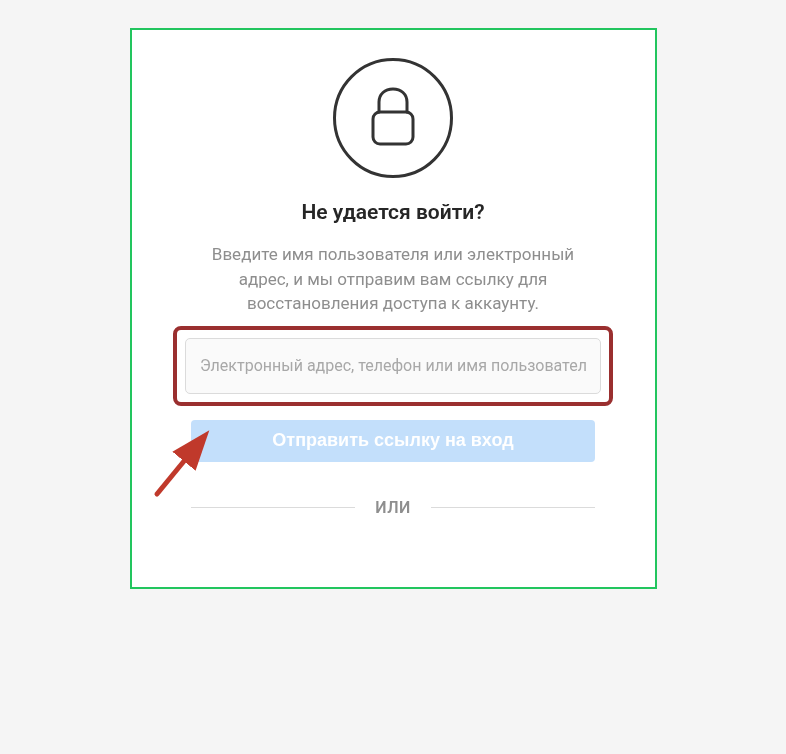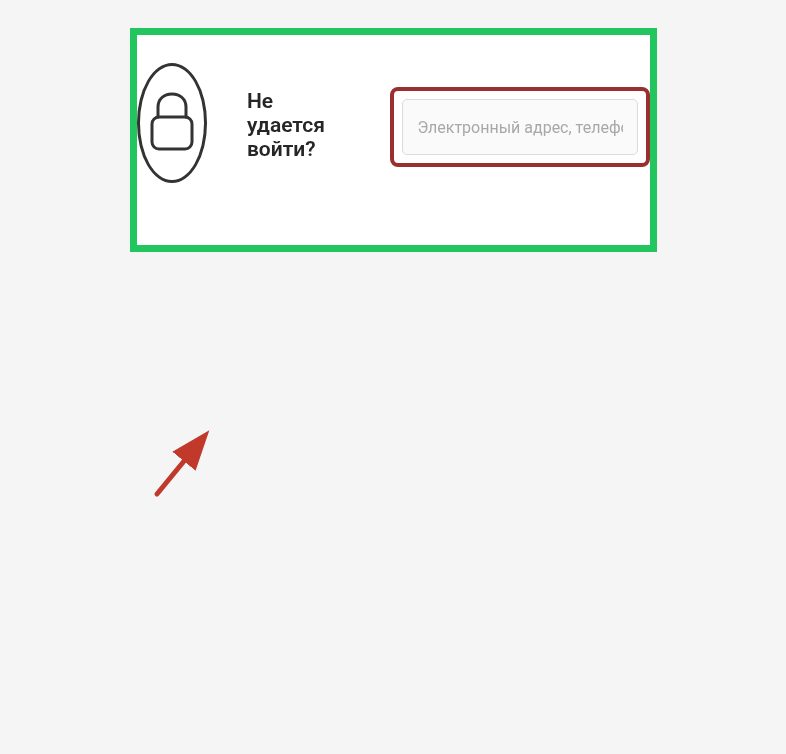--- a/index.html
+++ b/index.html
@@ -16,27 +16,26 @@
       justify-content: center;
       align-items: flex-start;
       padding-top: 28px;
       position: relative;
     }
     .card-container {
       width: 527px;
     }
     .card {
       background: #fff;
-      border: 7px solid #22c55e;
+      border: 2px solid #22c55e;
       width: 100%;
       display: flex;
-      flex-direction: row;
+      flex-direction: column;
       align-items: center;
       padding: 28px 0 40px 0;
-      gap: 40px;
     }
     .lock-circle {
       width: 120px;
       height: 120px;
       border: 3px solid #333;
       border-radius: 50%;
       display: flex;
       align-items: center;
       justify-content: center;
       margin-bottom: 22px;
@@ -148,22 +147,29 @@
 
 <div class="card-container">
   <div class="card">
     <div class="lock-circle">
       <svg class="lock-svg" viewBox="0 0 56 64" fill="none" stroke="#333" stroke-width="3">
         <path d="M14 26 V16 C14 8 20 3 28 3 C36 3 42 8 42 16 V26" stroke-linecap="round"></path>
         <rect x="8" y="26" width="40" height="32" rx="7" ry="7"></rect>
       </svg>
     </div>
     <h1 class="heading">Не удается войти?</h1>
+    <p class="description">Введите имя пользователя или электронный адрес, и мы отправим вам ссылку для восстановления доступа к аккаунту.</p>
     <div class="input-wrapper">
       <input type="text" class="credential-input" placeholder="Электронный адрес, телефон или имя пользователя" style="">
+    </div>
+    <button class="send-button">Отправить ссылку на вход</button>
+    <div class="divider-row">
+      <div class="divider-line"></div>
+      <span class="divider-text">ИЛИ</span>
+      <div class="divider-line"></div>
     </div>
   </div>
 </div>
 
 <svg class="annotation-arrow" width="80" height="80">
   <defs>
     <marker id="arrowhead" markerWidth="8" markerHeight="8" refX="6" refY="3" orient="auto">
       <polygon points="0 0, 8 3, 0 6" fill="#c0392b"></polygon>
     </marker>
   </defs>

